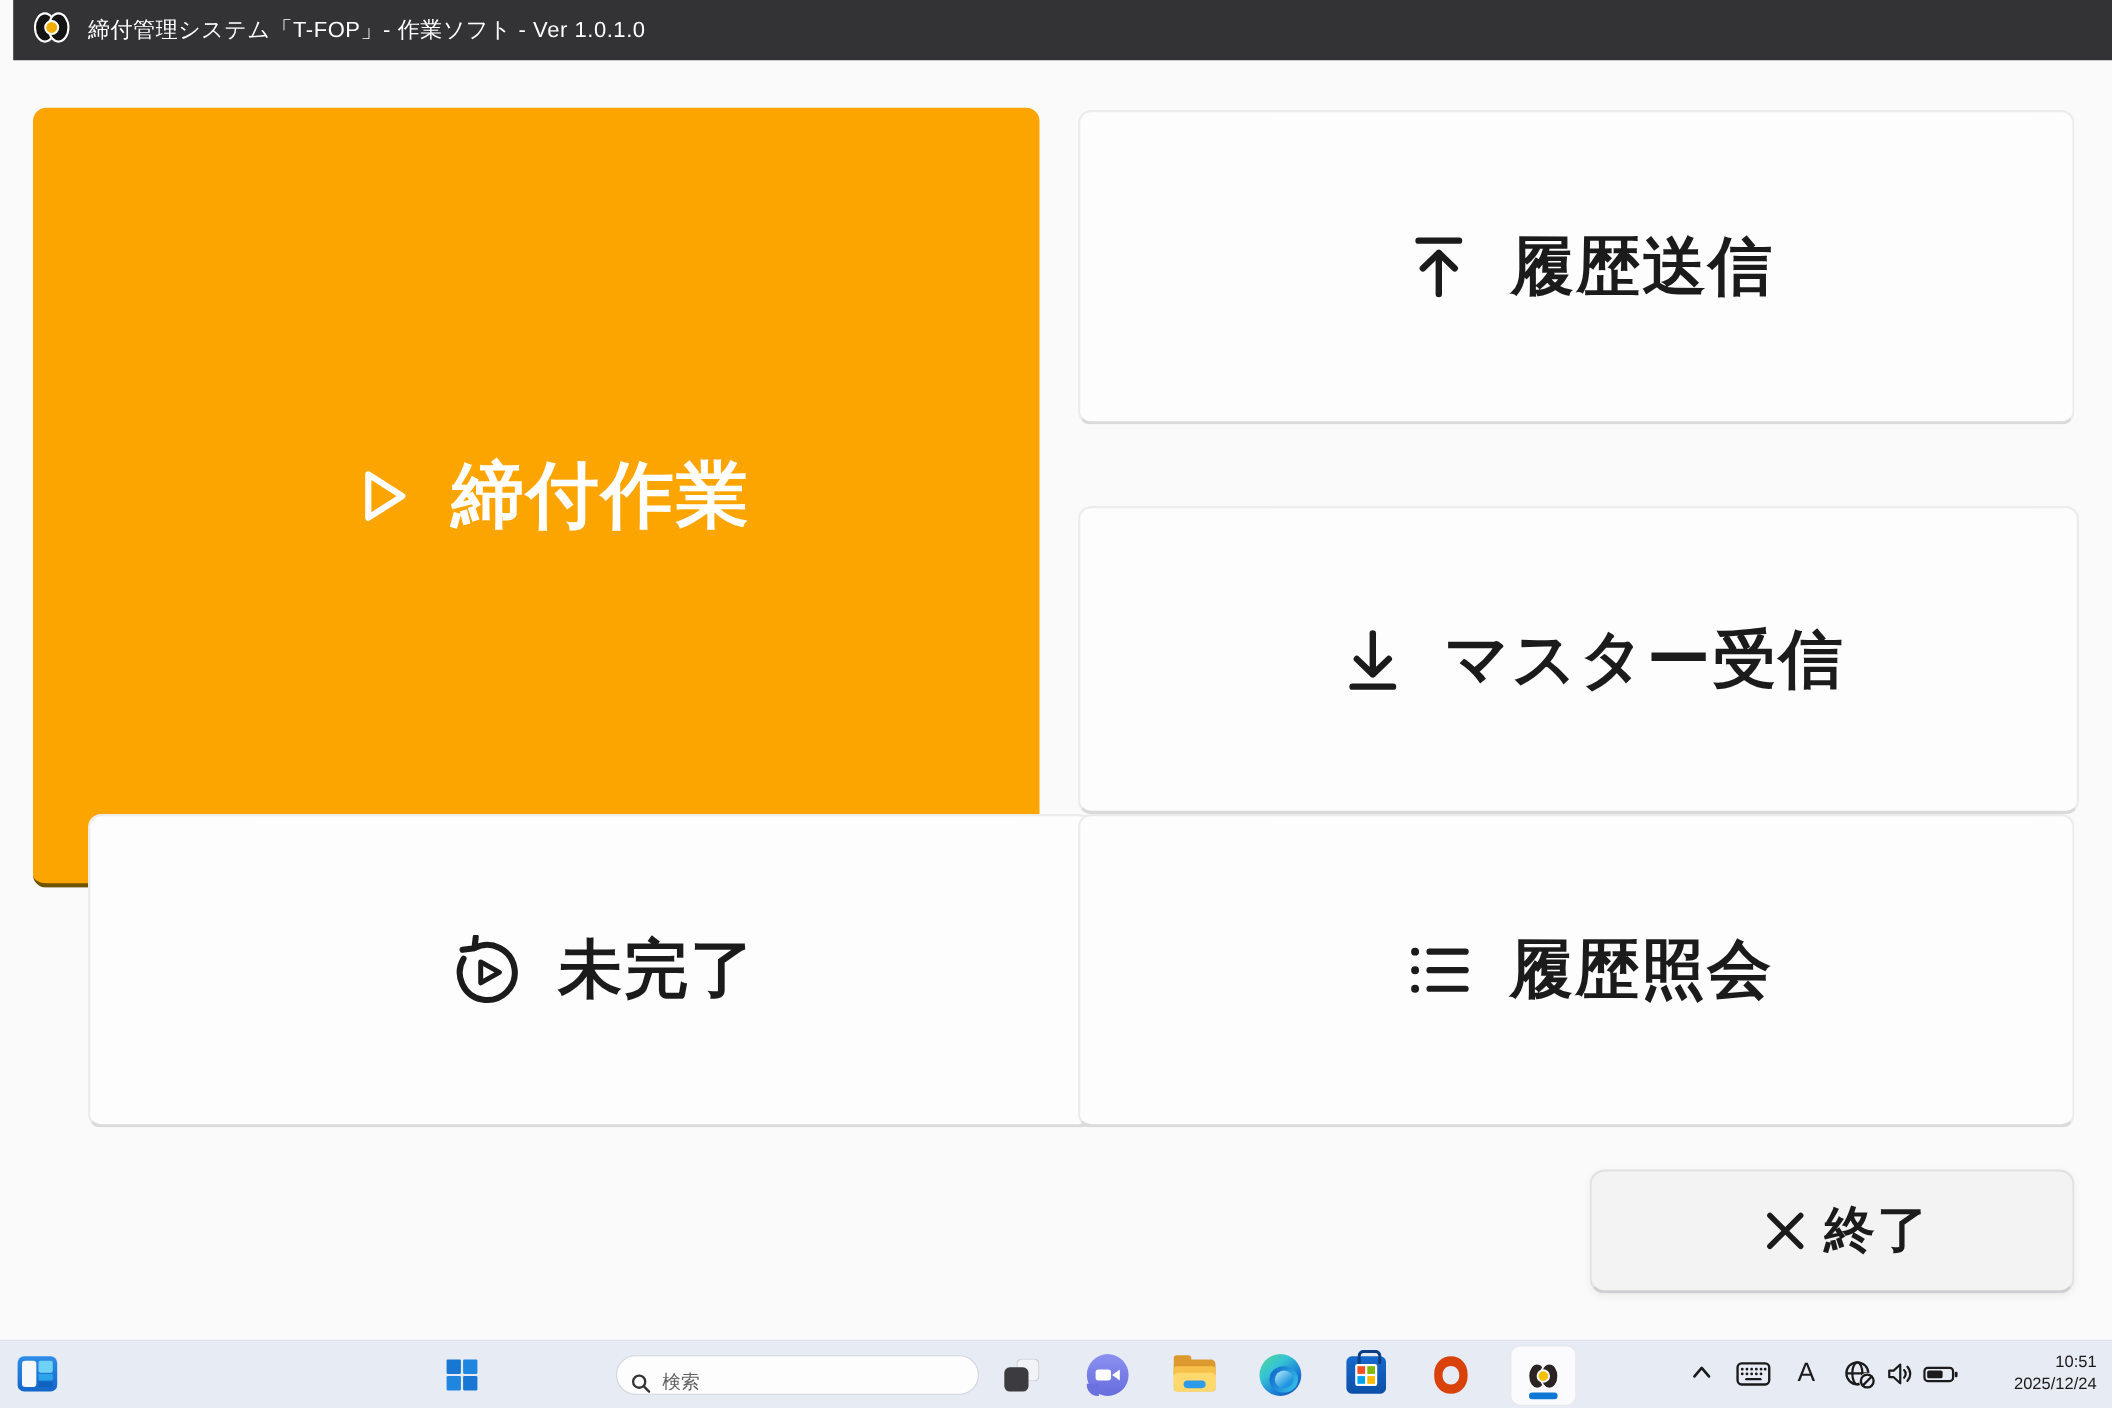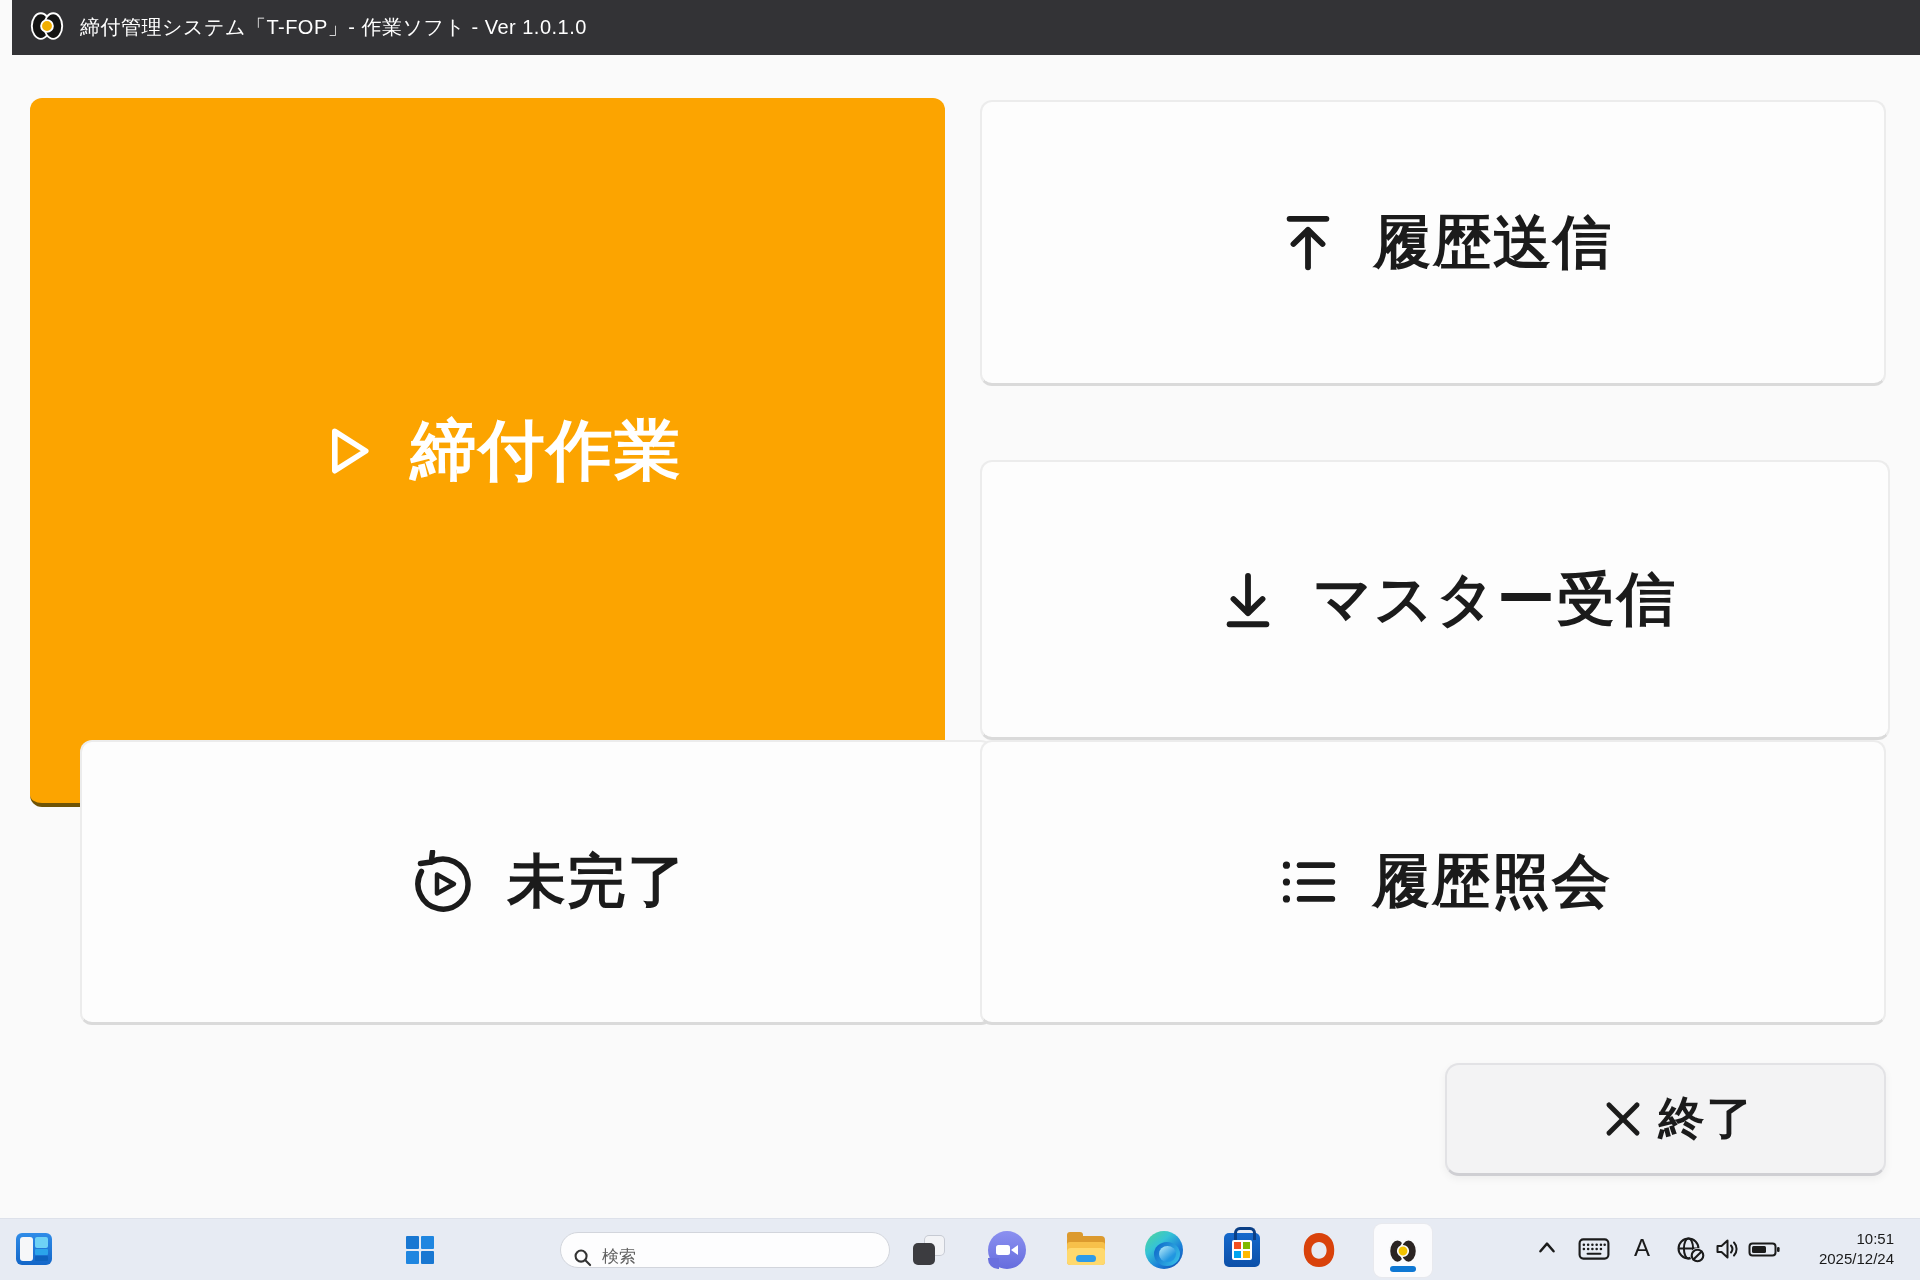--- a/index.html
+++ b/index.html
@@ -113,21 +113,21 @@
   
   .tfop-tile { left:1374px; top:5px; width:58px; height:53px; background:#fbfbfd;
     border-radius:8px; box-shadow:0 0 0 1px #e8e9ee; position:absolute;
     display:flex; align-items:center; justify-content:center; }
   .tfop-tile .indicator { position:absolute; bottom:5px; left:50%; transform:translateX(-50%);
     width:26px; height:6px; border-radius:3px; background:#0f78d4; }
 
   
   .tray-ic { position:absolute; top:18px; color:#1b1b1b; }
   .ime { left:1634px; top:15px; font-size:24px; color:#1b1b1b; position:absolute; font-weight:400; }
-  .clock { position:absolute; right:26px; top:10px; text-align:right; font-size:15px;
+  .clock { position:absolute; right:14px; top:10px; text-align:right; font-size:15px;
     line-height:20px; color:#1a1a1a; }
 
   button { background:none;padding-left:24px; }
 </style>
 </head>
 <body>
 
 <header class="titlebar">
   <span>
     <svg width="38" height="38" viewBox="0 0 40 40">

